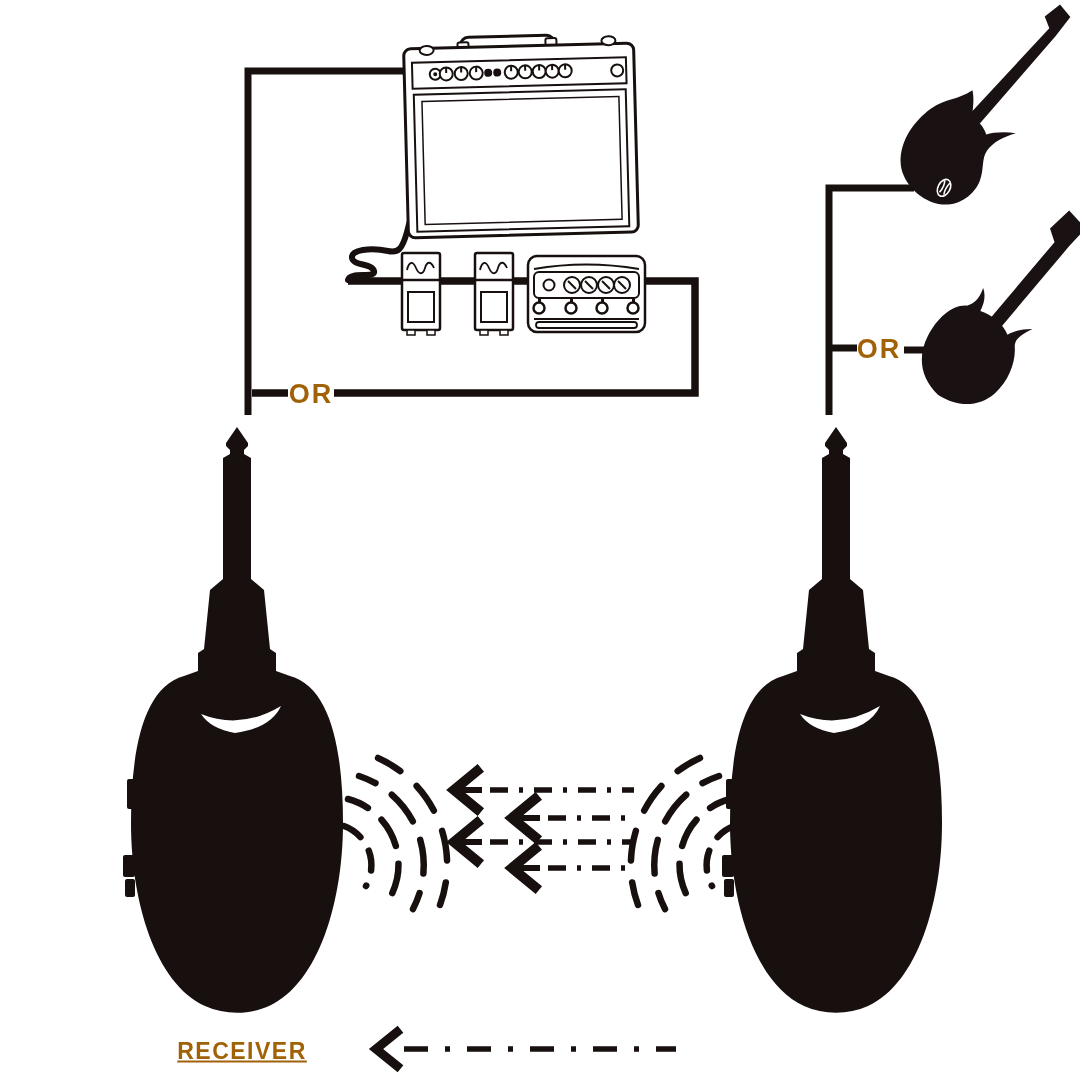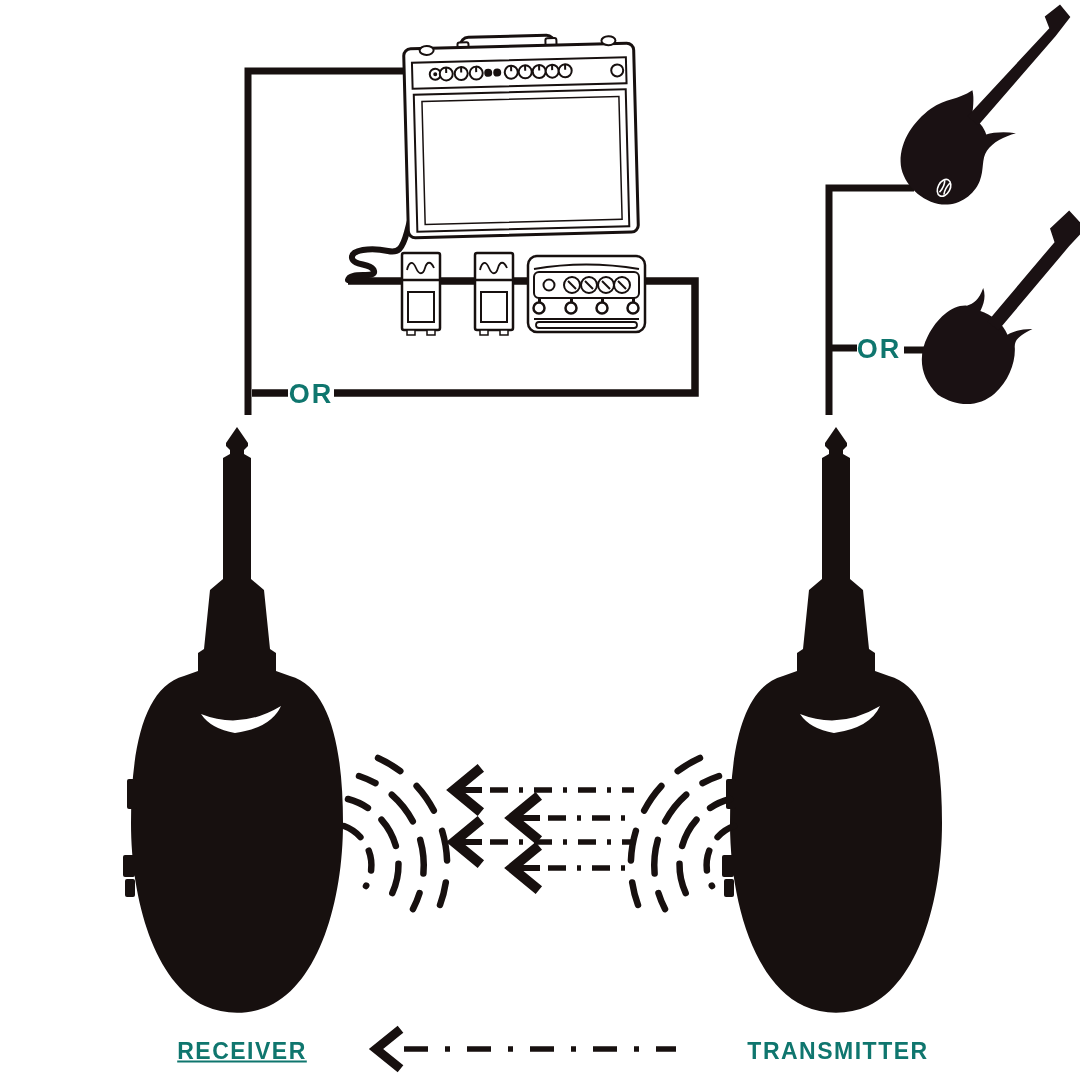--- a/index.html
+++ b/index.html
@@ -3,21 +3,21 @@
 <meta charset="utf-8">
 <style>
   html,body{margin:0;padding:0;background:#fff;}
   .canvas{
     position:relative;width:1080px;height:1080px;background:#ffffff;
     font-family:"Liberation Sans",sans-serif;overflow:hidden;
   }
   .canvas svg{position:absolute;left:0;top:0;}
   .diagram-label{
     position:absolute;transform:translate(-50%,-50%);
-    font-weight:700;color:#0f766e;white-space:nowrap;
+    font-weight:700;color:#a16207;white-space:nowrap;
   }
   .or-label{font-size:27px;letter-spacing:2px;}
   .device-label{font-size:23px;letter-spacing:1.5px;}
 </style>
 </head>
 <body>
 
 <div class="canvas">
 
 <svg width="1080" height="1080" viewBox="0 0 1080 1080">
@@ -206,15 +206,14 @@
     <path d="M404,1049 L676,1049" stroke-width="5.5" stroke-dasharray="24 17 5 17"></path>
   </g>
 </svg>
 
 <div class="diagram-label or-label" style="left:311px;top:394px;">OR</div>
 
 <div class="diagram-label or-label" style="left:879px;top:349px;">OR</div>
 
 <div class="diagram-label device-label" style="left:242px;top:1051px;text-decoration:underline;">RECEIVER</div>
 
-<div class="diagram-label device-label" style="left:838px;top:1051px;">TRANSMITTER</div>
 
 </div>
 
 </body></html>

